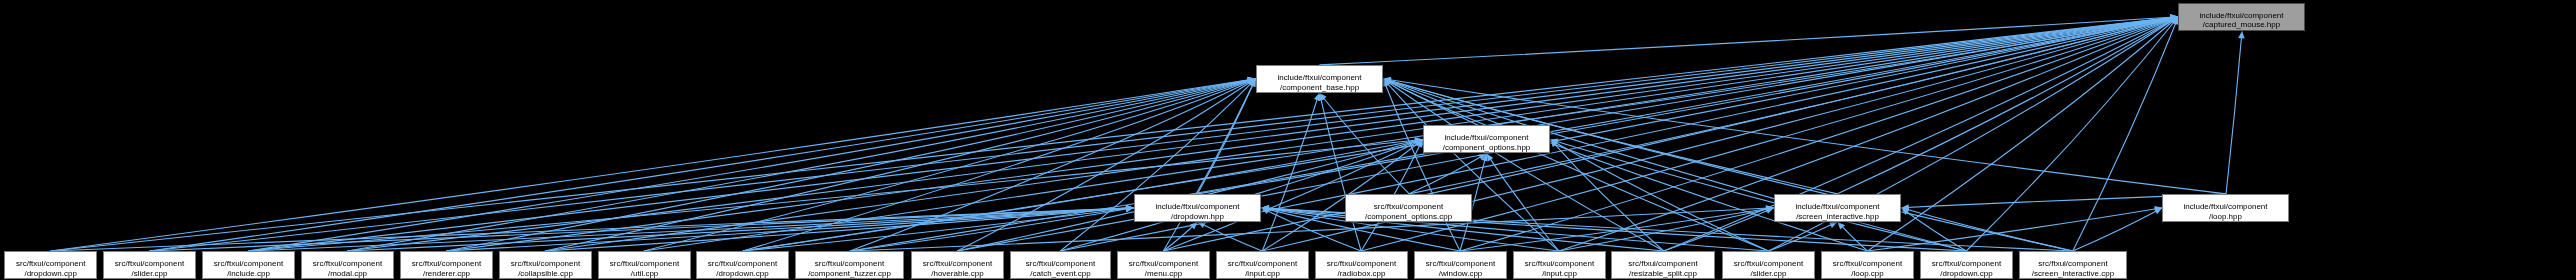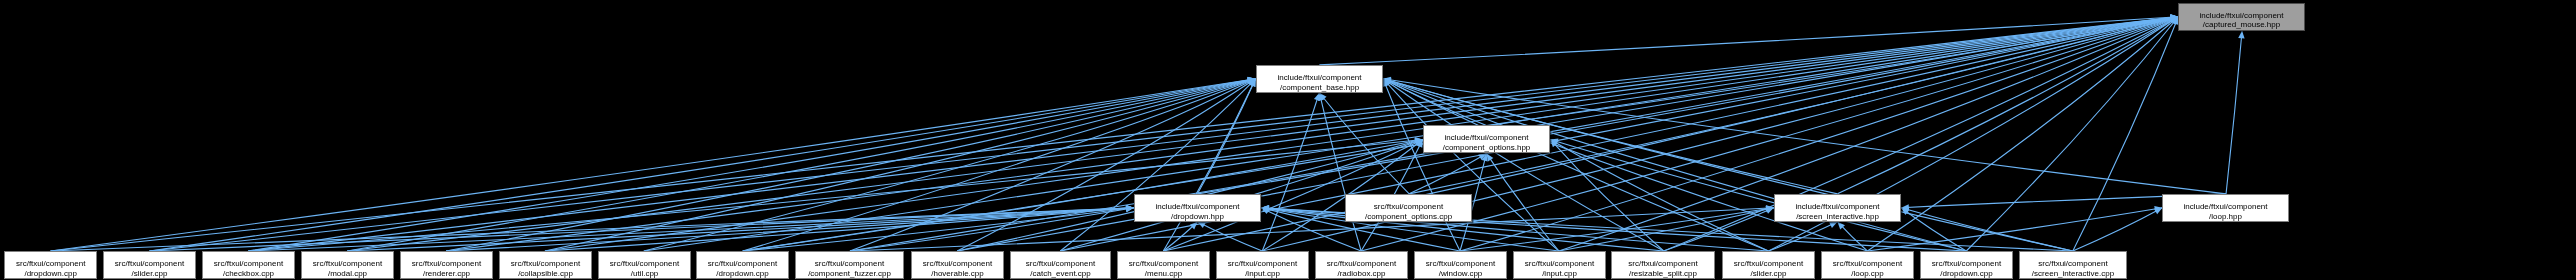--- a/index.html
+++ b/index.html
@@ -239,21 +239,21 @@
       <div class="node" style="left: 4.2px; top: 251px; width: 93px; height: 28px;">
         <span class="l1">src/ftxui/component</span>
         <span class="l2">/dropdown.cpp</span>
       </div>
       <div class="node" style="left: 103px; top: 251px; width: 93px; height: 28px;">
         <span class="l1">src/ftxui/component</span>
         <span class="l2">/slider.cpp</span>
       </div>
       <div class="node" style="left: 202px; top: 251px; width: 93px; height: 28px;">
         <span class="l1">src/ftxui/component</span>
-        <span class="l2">/checkbox.cpp</span>
+        <span class="l2">/include.cpp</span>
       </div>
       <div class="node" style="left: 301px; top: 251px; width: 93px; height: 28px;">
         <span class="l1">src/ftxui/component</span>
         <span class="l2">/modal.cpp</span>
       </div>
       <div class="node" style="left: 400px; top: 251px; width: 93px; height: 28px;">
         <span class="l1">src/ftxui/component</span>
         <span class="l2">/renderer.cpp</span>
       </div>
       <div class="node" style="left: 499px; top: 251px; width: 93px; height: 28px;">

